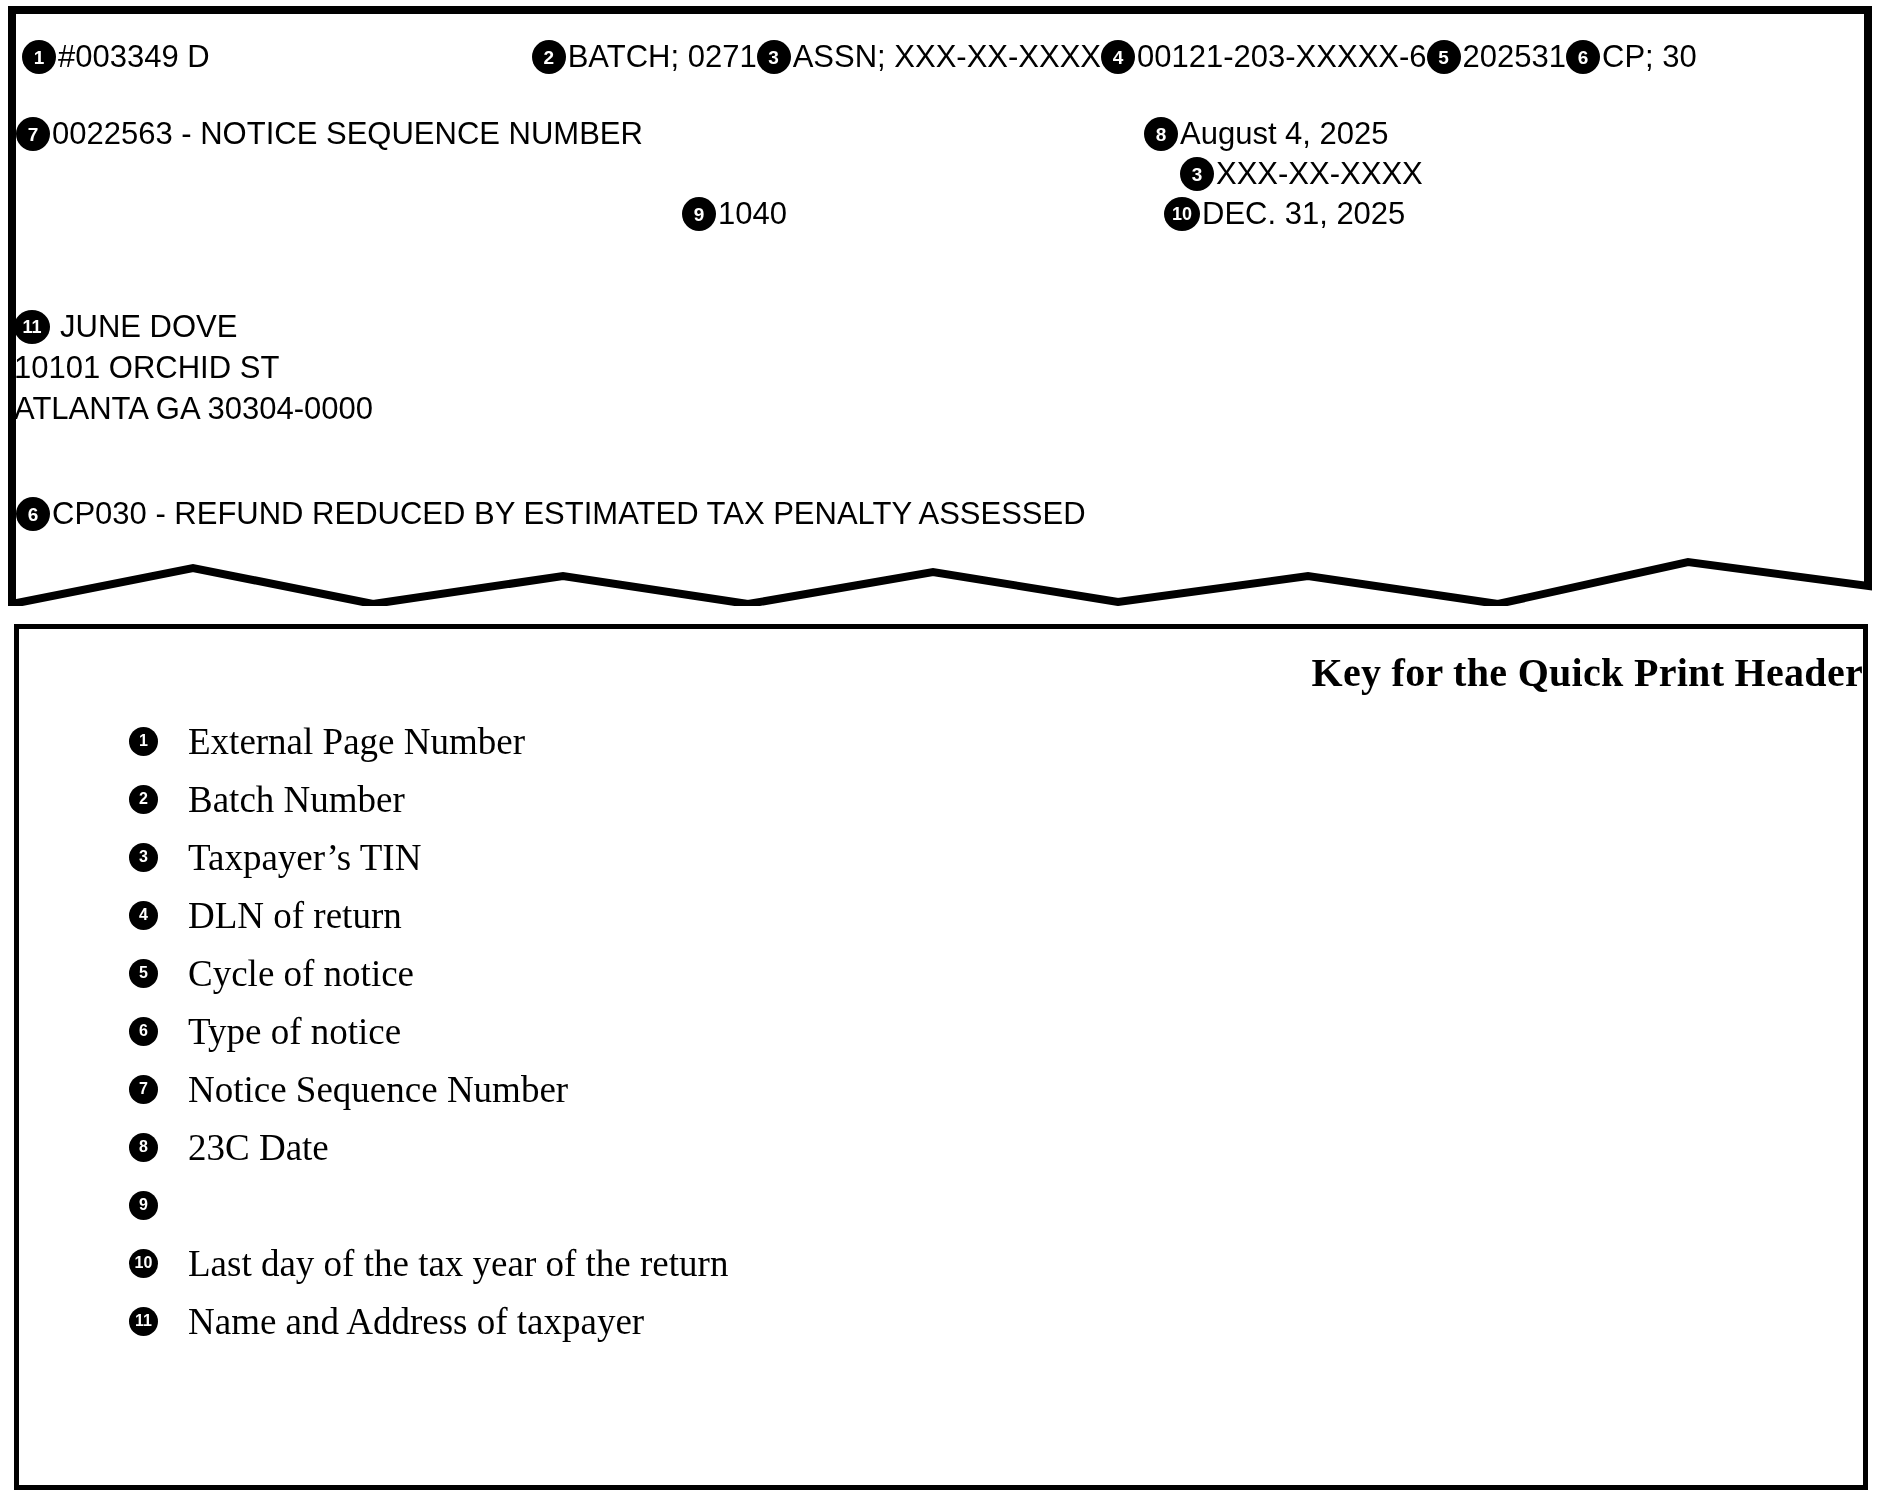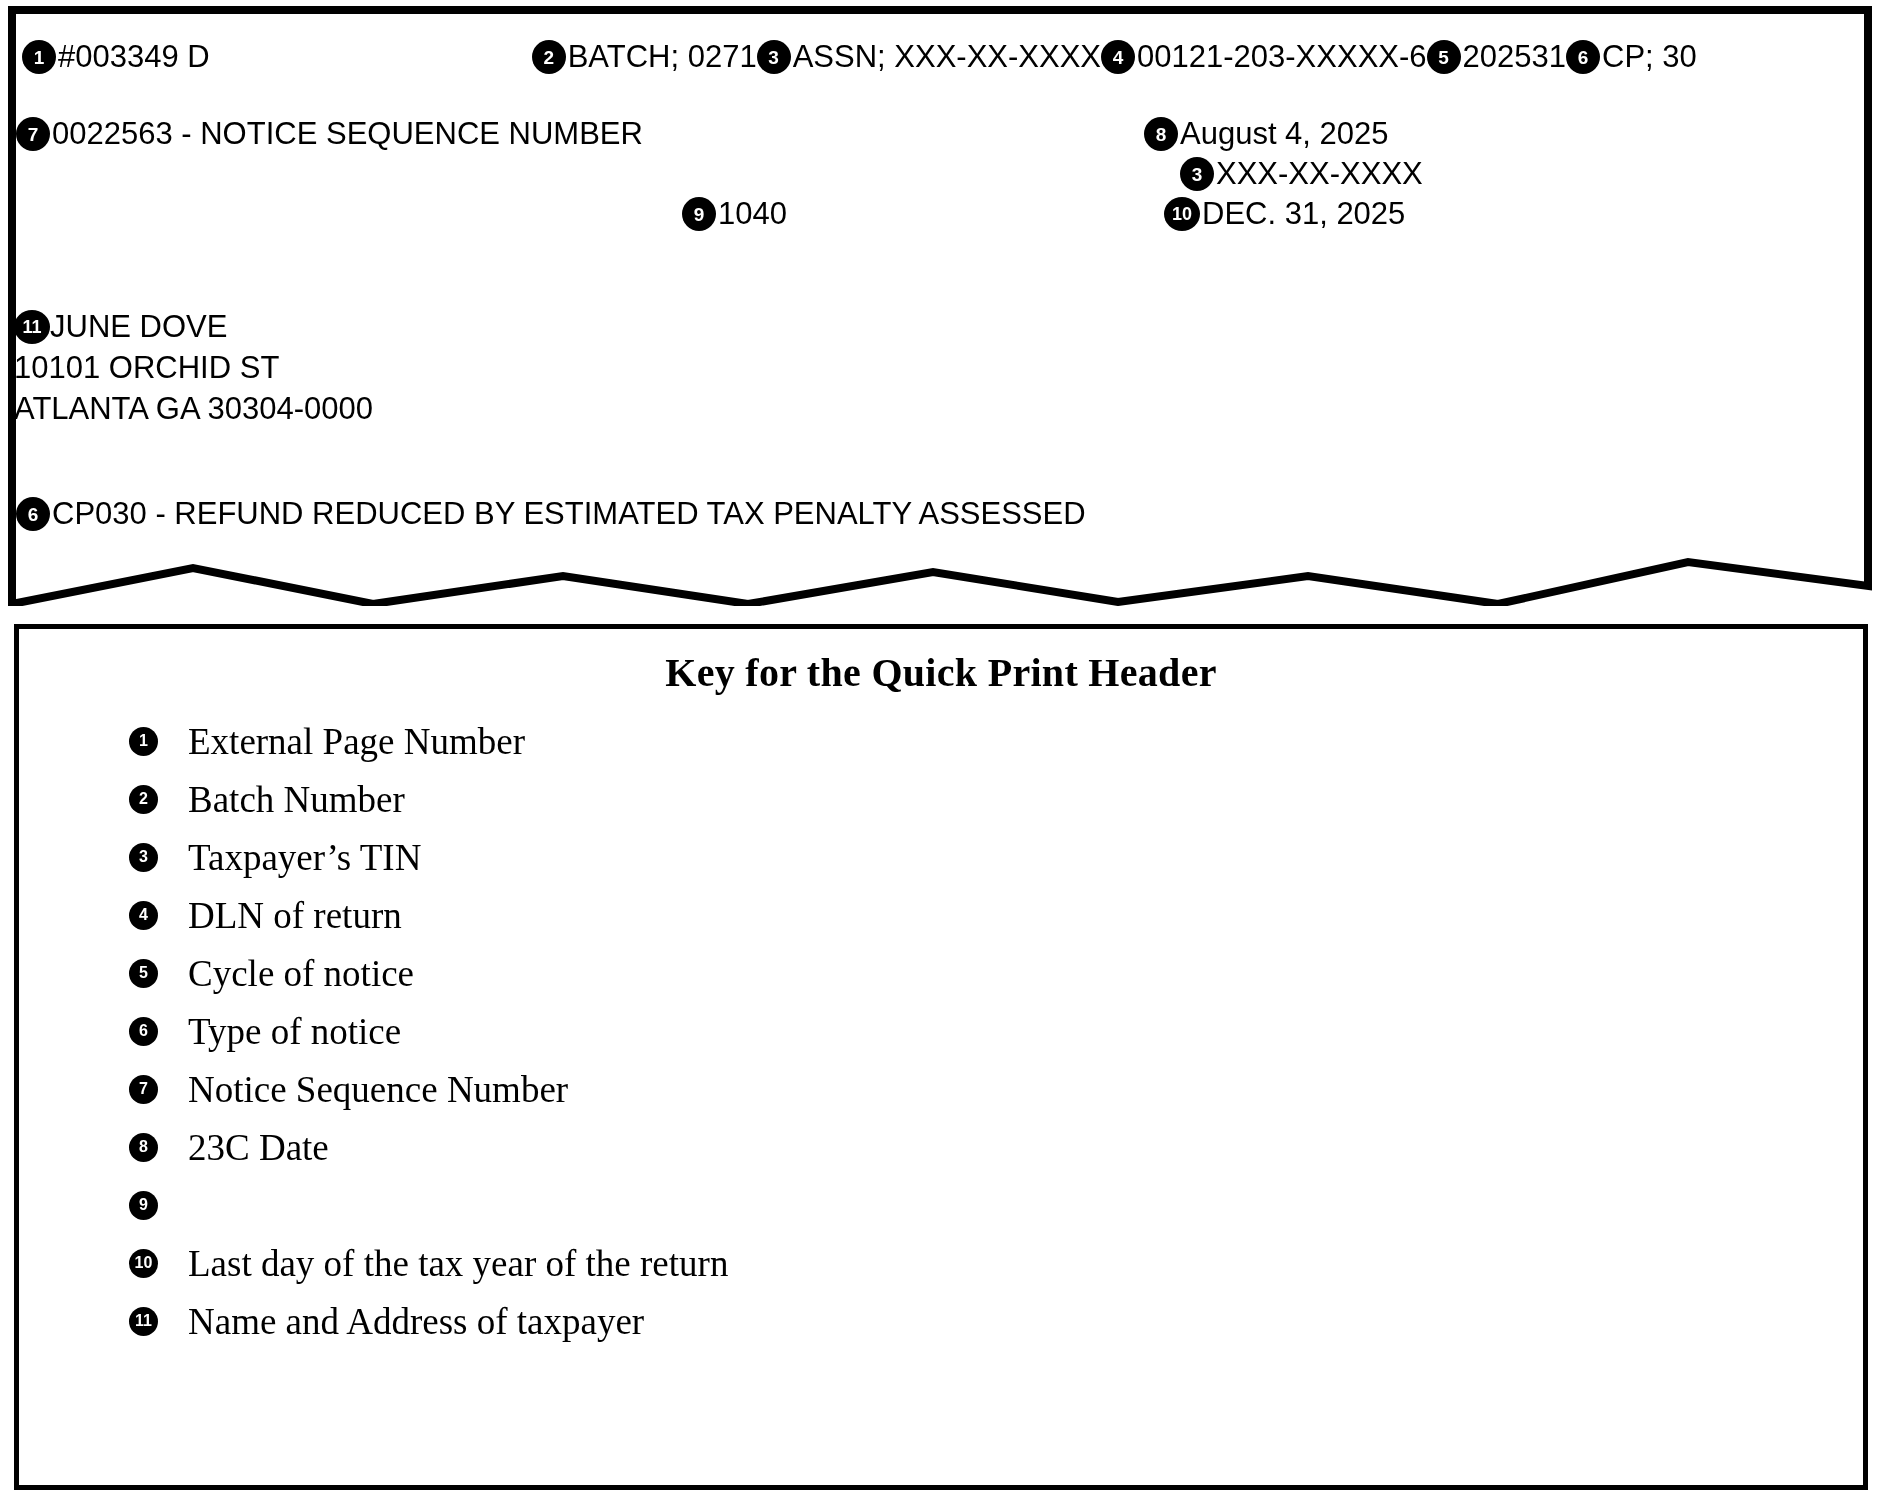--- a/index.html
+++ b/index.html
@@ -80,39 +80,39 @@
 
   
   #addr-block {
     position: absolute;
     left: 6px;
     top: 300px;
     font-size: 31px;
     line-height: 41px;
   }
   #addr-first { display: flex; align-items: center; }
-  #addr-first .txt { }
+  #addr-first .txt { margin-left: 10px; }
   .addr-line { white-space: nowrap; }
 
   
   #row-cp { left: 8px; top: 490px; }
 
   
   #key-box {
     position: absolute;
     left: 14px;
     top: 624px;
     width: 1854px;
     height: 866px;
     border: 5px solid #000000;
     box-sizing: border-box;
     background: #ffffff;
   }
   #key-title {
-    text-align: center;
+    text-align: right;
     font-family: "Liberation Serif", serif;
     font-weight: bold;
     font-size: 40px;
     margin-top: 20px;
     letter-spacing: 0.3px;
   }
   #key-list {
     margin: 16px 0 0 110px;
     padding: 0;
     list-style: none;

